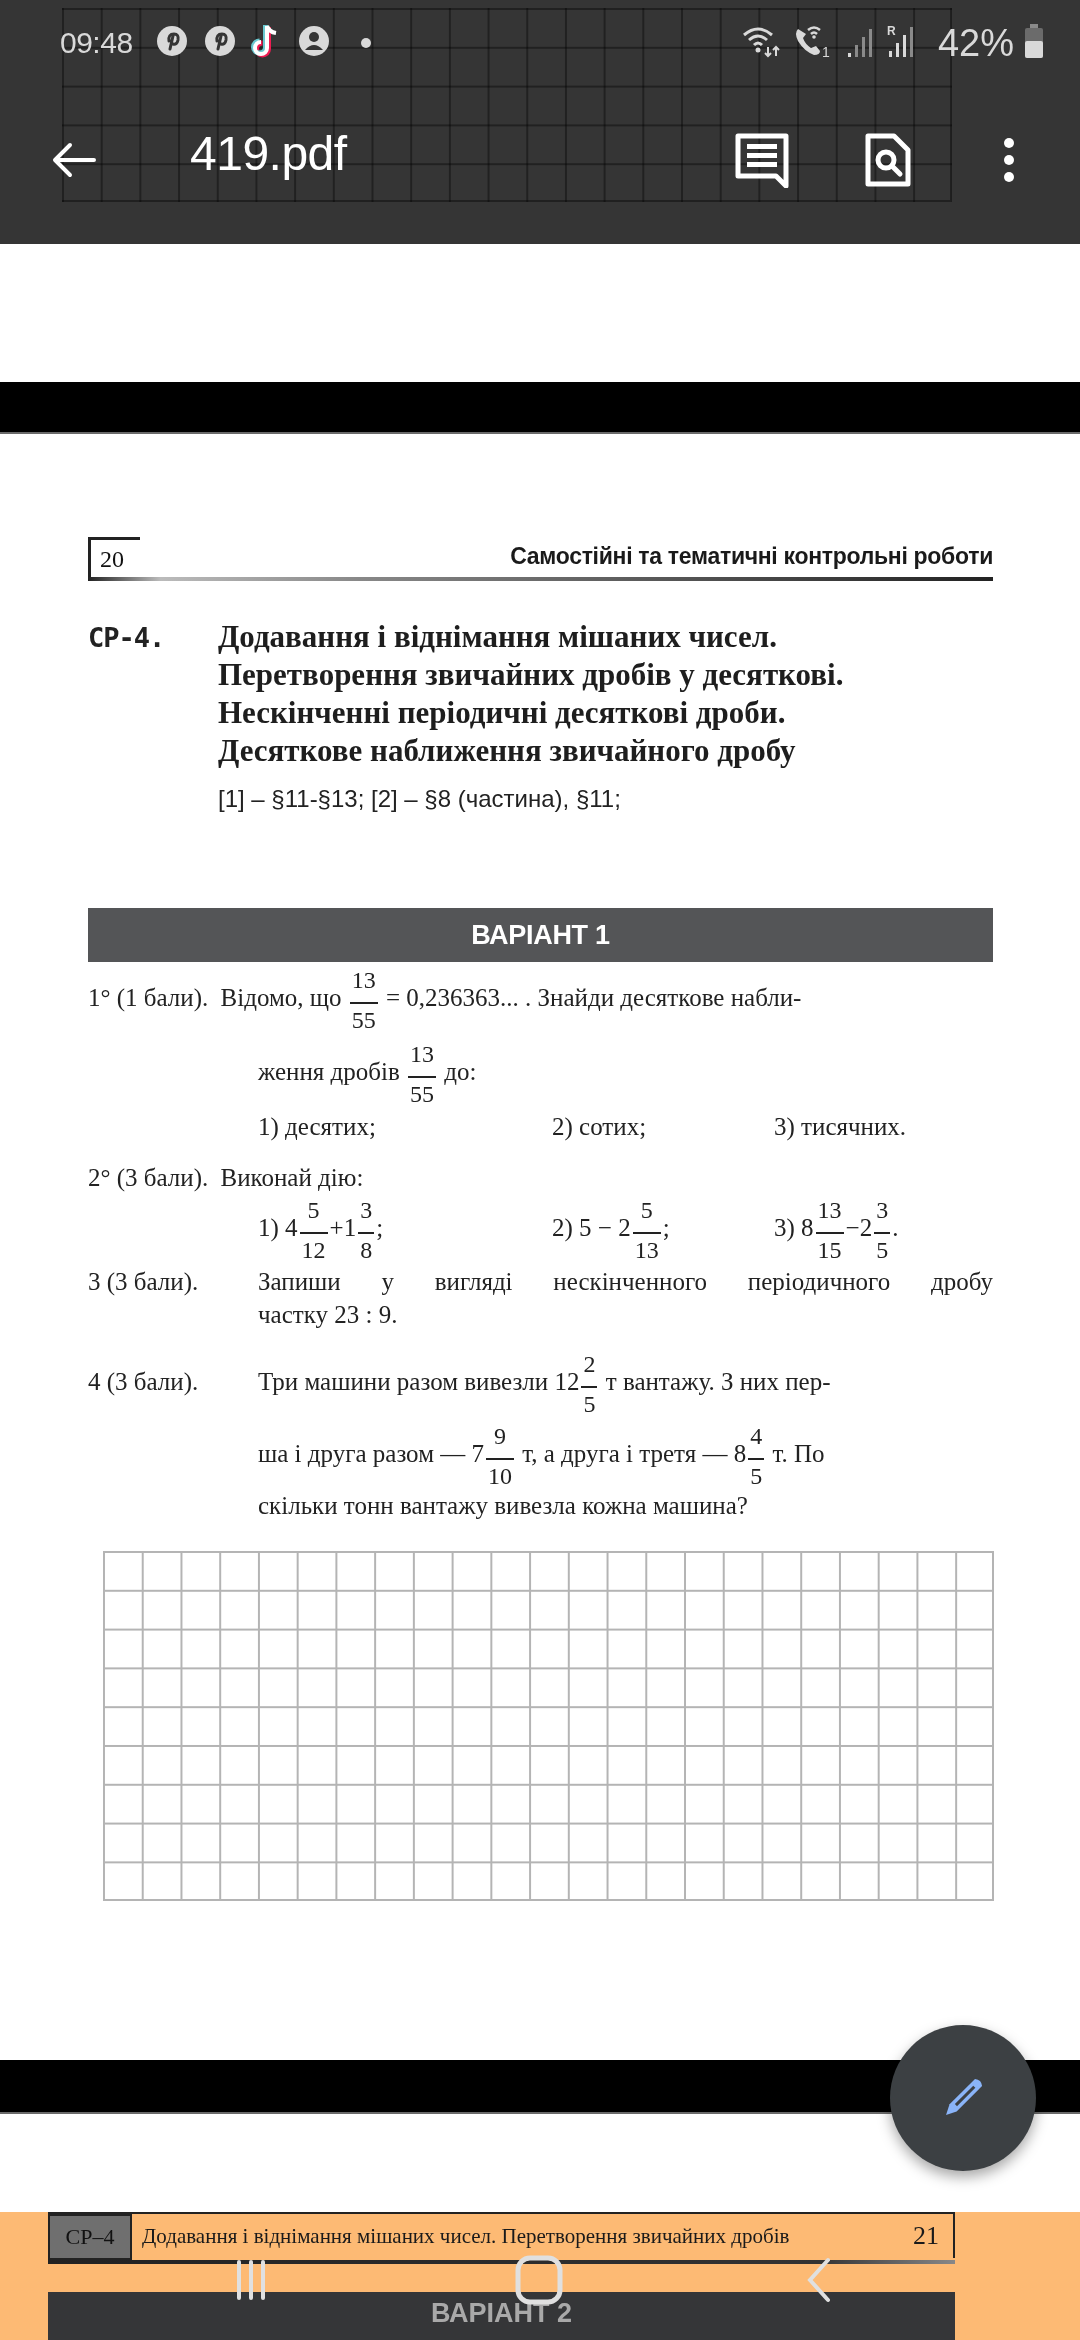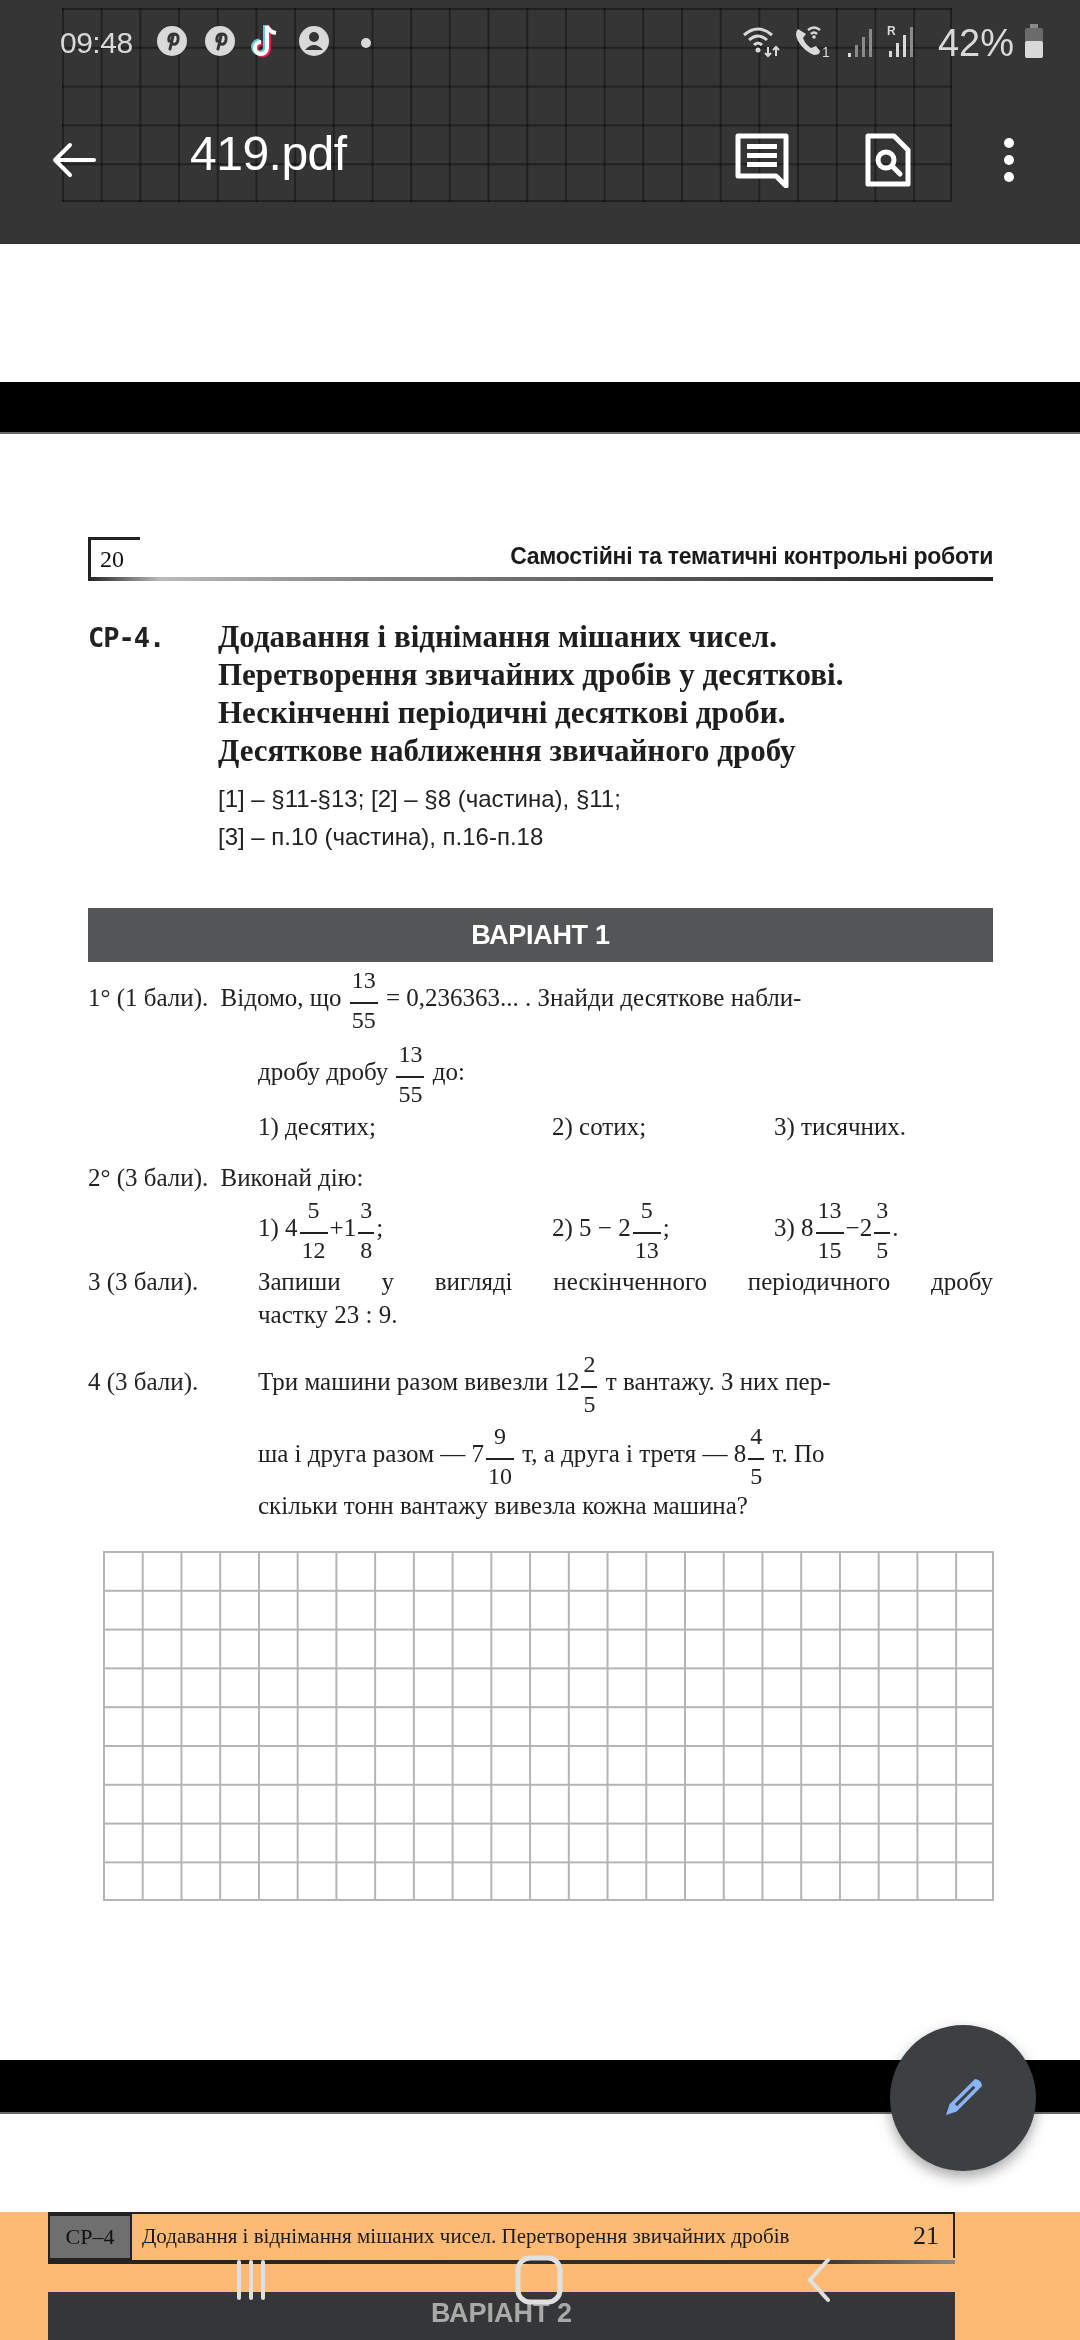--- a/index.html
+++ b/index.html
@@ -255,36 +255,35 @@
 
   <div class="sr-code">СР-4.</div>
   <div class="sr-title">
     <div>Додавання і віднімання мішаних чисел.</div>
     <div>Перетворення звичайних дробів у десяткові.</div>
     <div>Нескінченні періодичні десяткові дроби.</div>
     <div>Десяткове наближення звичайного дробу</div>
   </div>
   <div class="sr-refs">
     <div>[1] – §11-§13; [2] – §8 (частина), §11;</div>
-    <div>[3] – п.10 (частина), п.16-п.18</div>
   </div>
 
   <div class="variant-bar">ВАРІАНТ 1</div>
 
   <div class="task-text" style="left:88px; top:968px;">
     <span>1° (1 бали).</span>
     <span style="margin-left:6px">Відомо, що</span>
     <span class="frac">
         <span class="num">13</span>
         <span class="den">55</span>
       </span>
     <span>= 0,236363... . Знайди десяткове набли-</span>
   </div>
   <div class="task-text" style="left:258px; top:1042px;">
-    <span>дробу дробу</span>
+    <span>ження дробів</span>
     <span class="frac">
         <span class="num">13</span>
         <span class="den">55</span>
       </span>
     <span>до:</span>
   </div>
   <div class="task-text" style="left:258px; top:1113px;">1) десятих;</div>
   <div class="task-text" style="left:552px; top:1113px;">2) сотих;</div>
   <div class="task-text" style="left:774px; top:1113px;">3) тисячних.</div>
 

